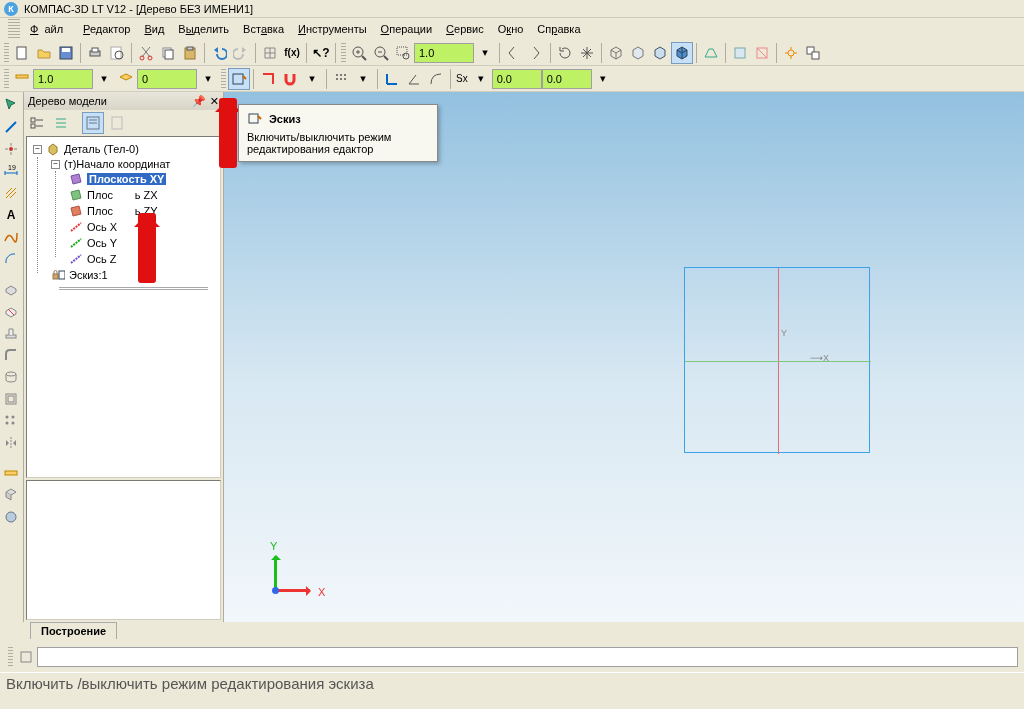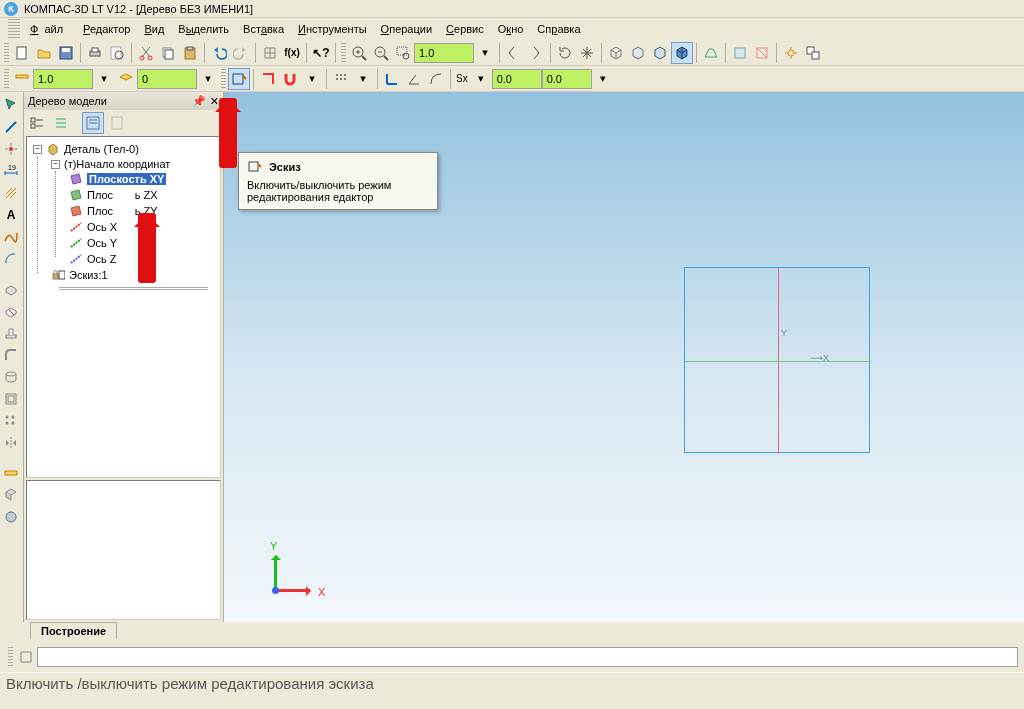--- a/index.html
+++ b/index.html
@@ -239,21 +239,20 @@
 .tooltip {
   position: absolute;
   left: 238px; top: 104px;
   width: 200px;
   background: #f8f8f0;
   border: 1px solid #888;
   box-shadow: 2px 2px 4px rgba(0,0,0,.25);
   padding: 6px 8px;
   font-size: 11px;
   z-index: 50;
-  margin-top: 48px;
 }
 .tooltip .tt-title {
   font-weight: bold;
   display: flex;
   align-items: center;
   gap: 6px;
   margin-bottom: 4px;
 }
 .red-arrow {
   position: absolute;

